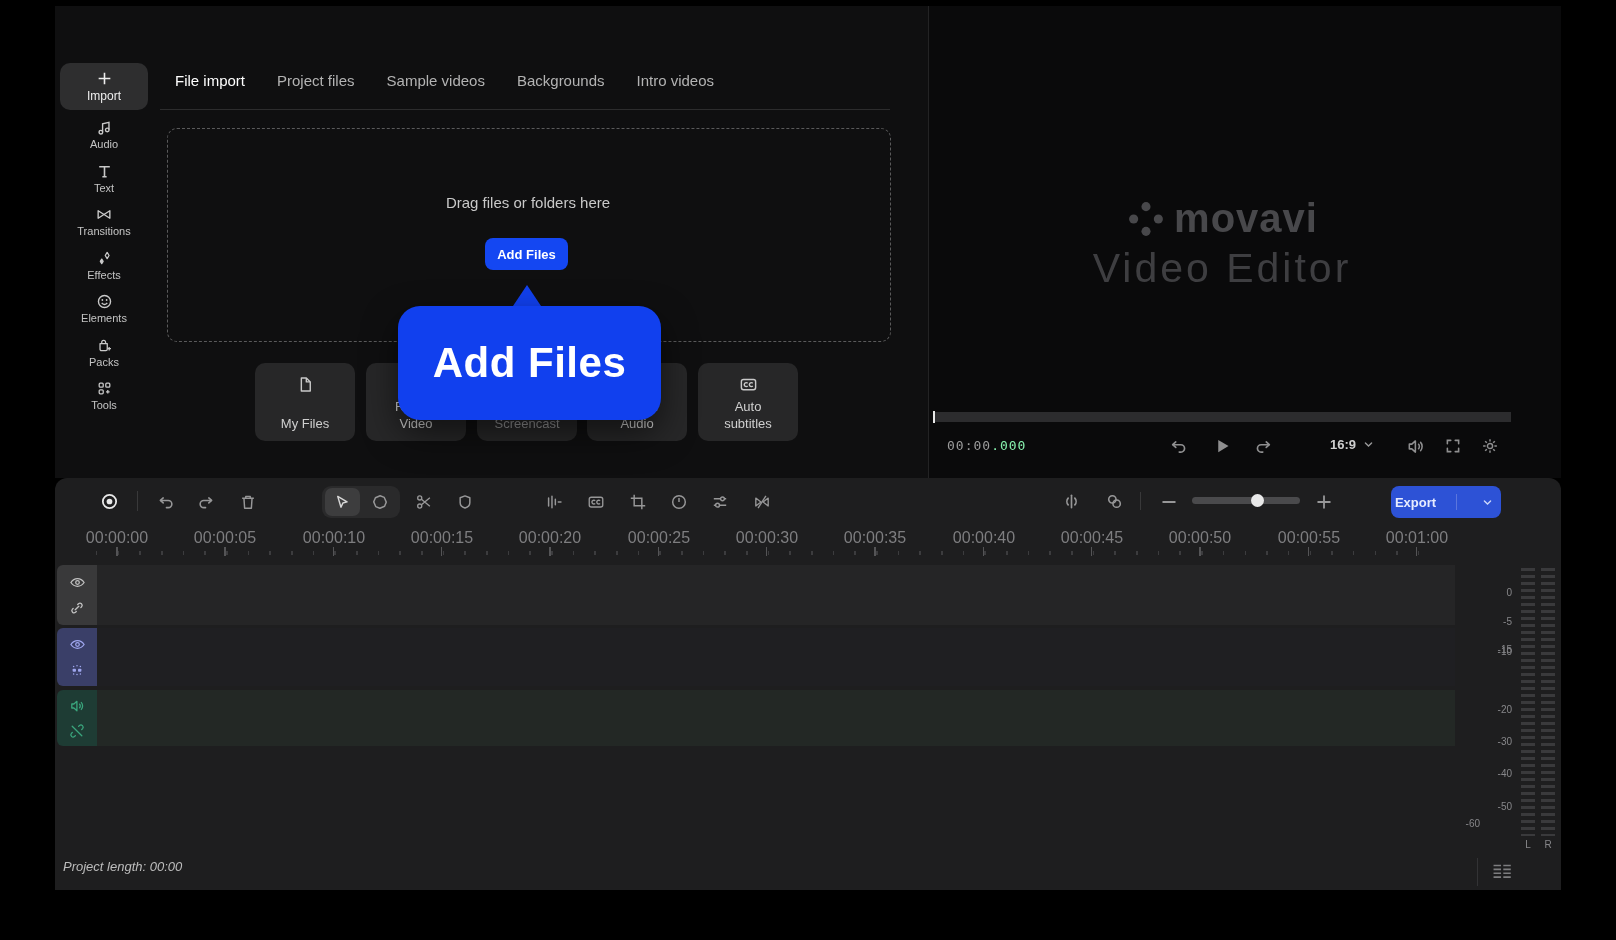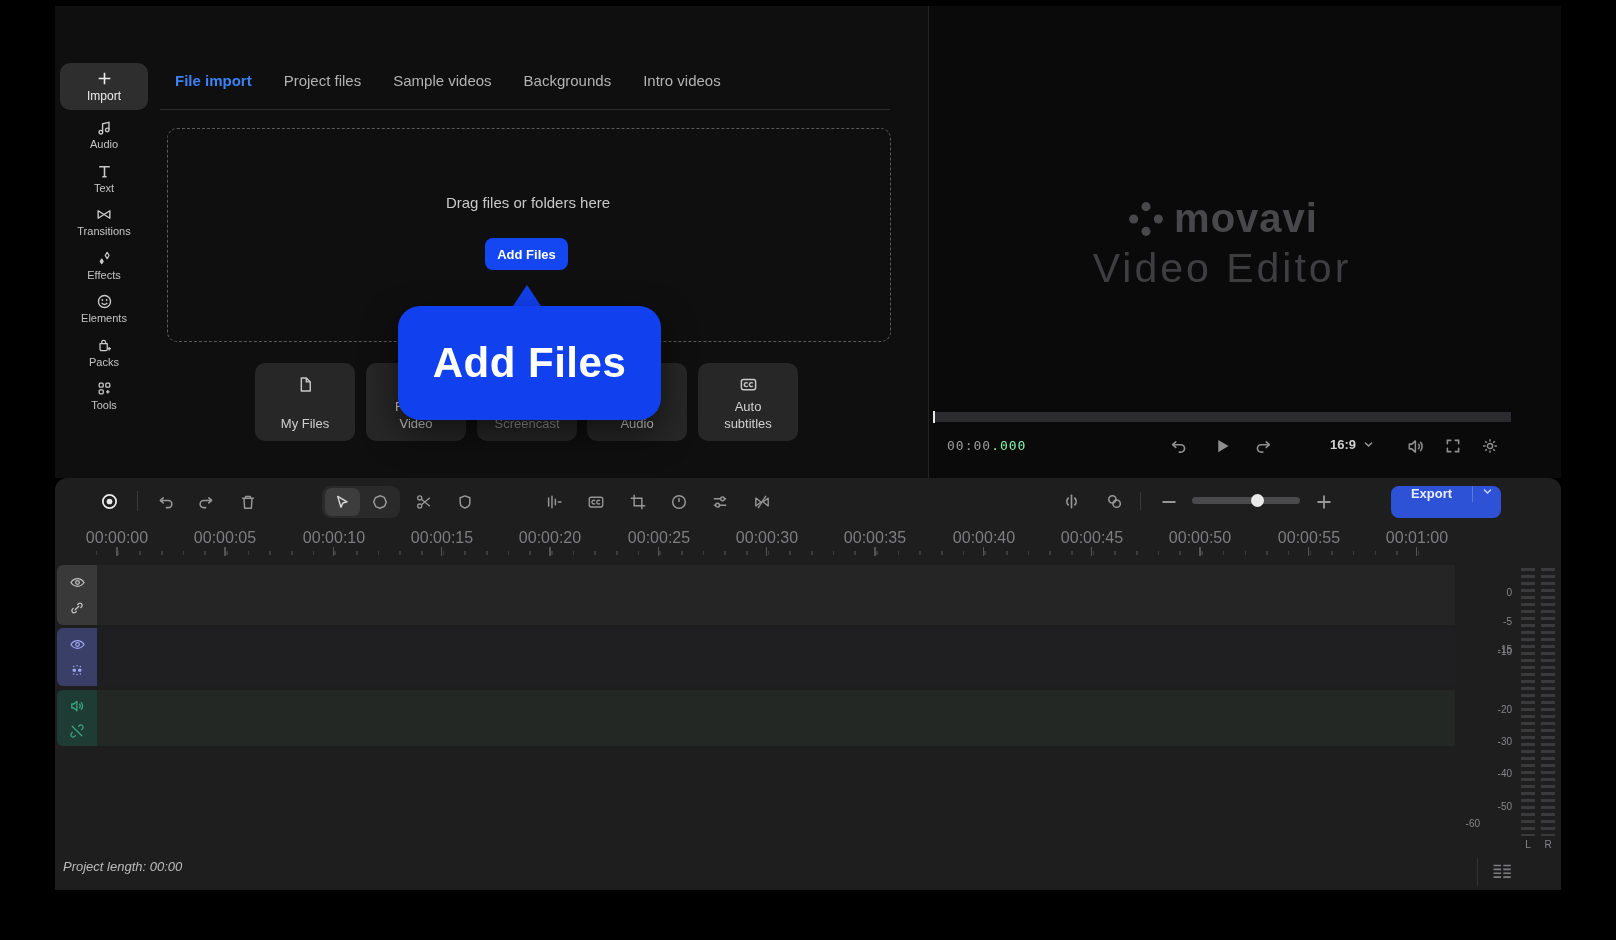--- a/index.html
+++ b/index.html
@@ -13,21 +13,21 @@
   
   .import-btn{left:60px;top:63px;width:88px;height:47px;background:#2e2e2f;border-radius:10px;
     display:flex;flex-direction:column;align-items:center;justify-content:center;gap:2px;cursor:pointer;}
   .import-btn span{font-size:12px;color:#ededed;}
   .side-item{left:58px;width:92px;height:42px;display:flex;flex-direction:column;align-items:center;justify-content:center;gap:2px;cursor:pointer;}
   .side-item span{font-size:11px;color:#c4c4c4;}
   .ic{display:block;color:#c9c9c9;}
   
   .tabs{left:175px;top:72px;display:flex;gap:32px;align-items:center;}
   .tab{font-size:15px;color:#b3b3b3;cursor:pointer;white-space:nowrap;}
-  .tab.active{color:#3b82f6;font-weight:bold;}
+  .tab.active{color:#ffffff;font-weight:normal;}
   .tab-underline{left:160px;top:109px;width:730px;height:1px;background:#2c2c2d;}
   
   .dropzone{left:167px;top:128px;width:722px;height:212px;border:1.5px dashed #5a5a5b;border-radius:10px;}
   .drop-text{left:167px;top:194px;width:722px;text-align:center;font-size:15px;color:#c9c9c9;}
   .addfiles-btn{left:485px;top:238px;width:83px;height:32px;background:var(--accent,#1447f2);border-radius:8px;
     color:#fff;font-size:13px;font-weight:bold;display:flex;align-items:center;justify-content:center;cursor:pointer;}
   
   .card{top:363px;width:100px;height:78px;background:#272728;border-radius:10px;cursor:pointer;}
   .card .cicon{position:absolute;left:0;right:0;top:12px;display:flex;justify-content:center;color:#c9c9c9;}
   .card .clabel{position:absolute;left:15px;right:15px;bottom:9px;min-height:34px;display:flex;align-items:flex-end;justify-content:center;
@@ -51,21 +51,21 @@
   .ratio{left:1330px;top:437px;font-size:13px;font-weight:bold;color:#cfcfcf;cursor:pointer;display:flex;align-items:center;gap:7px;}
   
   .tl-panel{left:55px;top:478px;width:1506px;height:412px;background:#1e1e1f;border-radius:12px 12px 0 0;}
   .tbtn{position:absolute;color:#979798;cursor:pointer;}
   .tool-pill{left:322px;top:486px;width:78px;height:32px;background:#2a2a2b;border-radius:9px;}
   .tool-sel{left:325px;top:488px;width:35px;height:28px;background:#3d3d3e;border-radius:7px;}
   .hdiv{width:1px;background:#39393a;}
   .zoom-track{left:1192px;top:497px;width:108px;height:7px;background:#4a4a4c;border-radius:4px;cursor:pointer;}
   .zoom-knob{left:1251px;top:494px;width:13px;height:13px;border-radius:50%;background:#e9e9e9;cursor:pointer;}
   .export-btn{left:1391px;top:486px;width:110px;height:32px;background:var(--export,#2d52d6);border-radius:8px;
-    display:flex;align-items:flex-start;cursor:pointer;}
+    display:flex;align-items:center;cursor:pointer;gap:16px;}
   .export-btn .xlabel{flex:1;text-align:center;color:#e7ecff;font-size:13px;font-weight:bold;}
   .export-btn .xdiv{width:1px;height:16px;background:#5b76dd;}
   .export-btn .xchev{width:28px;display:flex;justify-content:center;color:#cdd8fa;}
   
   .rlabel{top:529px;width:70px;text-align:center;font-size:16px;color:#7e7e80;}
   .ticks-minor{left:96px;top:551px;width:1340px;height:4px;
     background:repeating-linear-gradient(90deg,#3c3c3e 0 1.5px,transparent 1.5px 21.67px);}
   .ticks-major{left:116px;top:547px;width:1315px;height:9px;
     background:repeating-linear-gradient(90deg,#545456 0 1.5px,transparent 1.5px 108.33px);}
   

